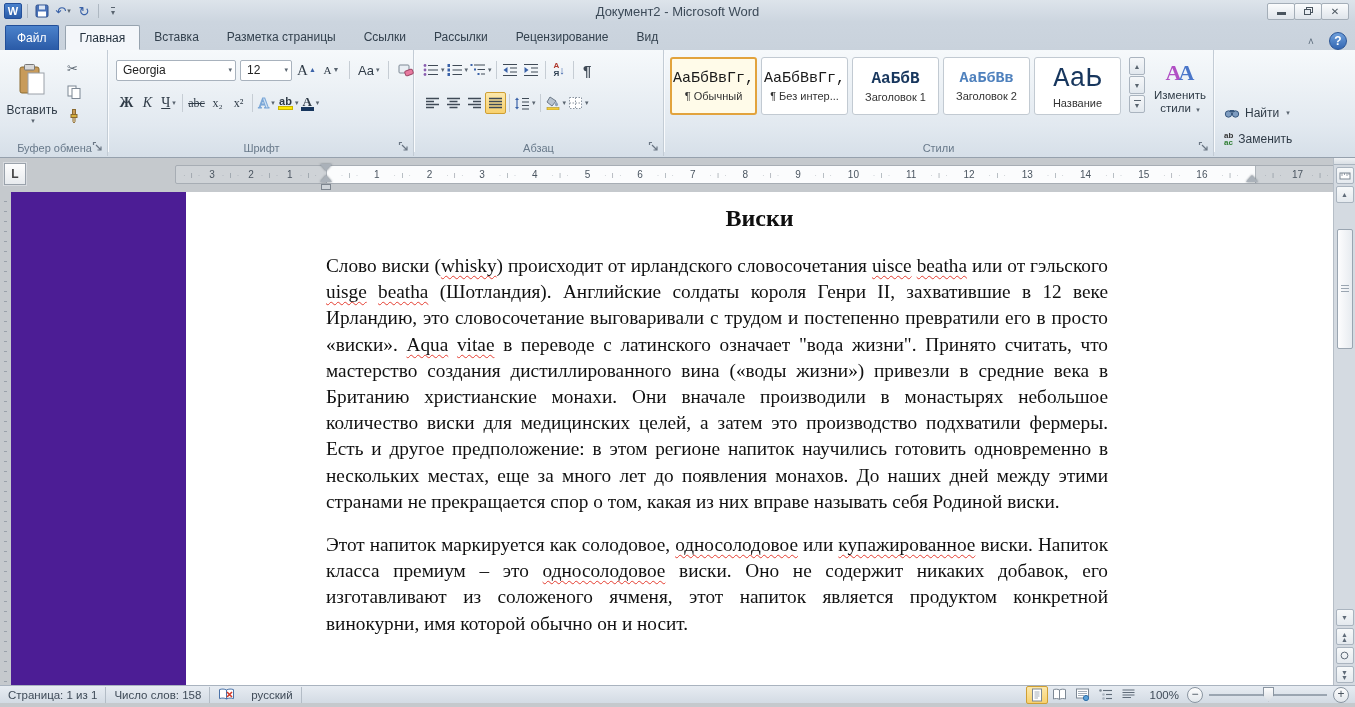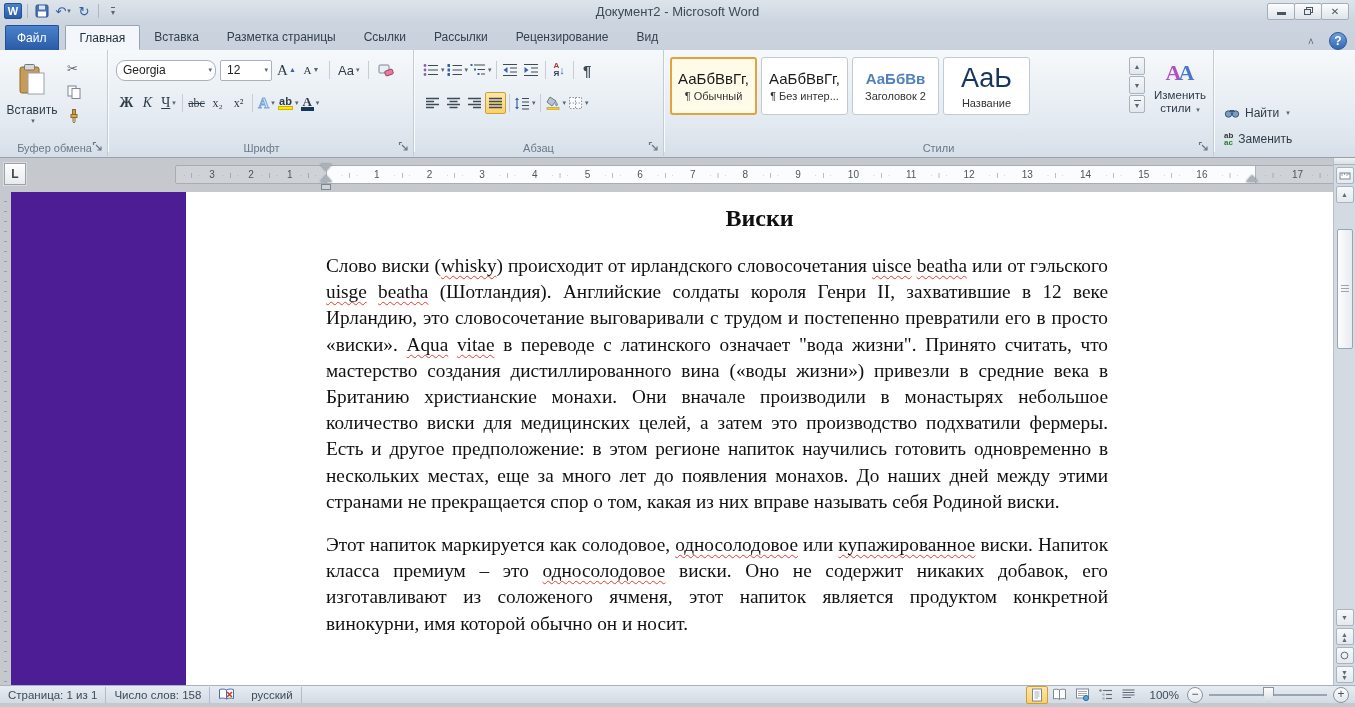--- a/index.html
+++ b/index.html
@@ -68,21 +68,21 @@
   .mini-col .ib { height:20px; width:26px; justify-content:flex-start; padding-left:2px; }
   .scissors { color:#5a6570; font-size:13px; }
 
   
   .grp-font { left:110px; width:304px; }
   .frow1 { position:absolute; left:6px; top:9px; display:flex; align-items:center; gap:4px; }
   .frow2 { position:absolute; left:6px; top:42px; display:flex; align-items:center; }
   .combo { display:flex; align-items:center; height:21px; background:#fff; border:1px solid #a8b2bd;
     border-radius:2px; padding:0 3px 0 6px; font-size:12px; color:#222; }
   .combo .dd { margin-left:auto; padding-left:4px; }
-  .combo.name { width:100px;border-radius:9px; }
+  .combo.name { width:120px; }
   .combo.size { width:52px; }
   .glyph-b { font-weight:bold; font-family:"Liberation Serif",serif; font-size:14px; }
   .glyph-i { font-style:italic; font-family:"Liberation Serif",serif; font-size:14px; }
   .glyph-u { text-decoration:underline; font-family:"Liberation Serif",serif; font-size:14px; }
   .glyph-s { text-decoration:line-through; font-family:Liberation Serif, serif; font-size:12px; }
   .glyph-sub,.glyph-sup { font-family:"Liberation Serif",serif; font-size:12px; }
   .grow-font,.shrink-font { font-family:"Liberation Serif",serif; }
   .tiny-arr { font-size:7px; color:#3a62a8; margin-left:1px; vertical-align:top; }
   .fx-a { font-family:"Liberation Serif",serif; font-size:15px; font-weight:bold; color:#cfe2f4;
     -webkit-text-stroke:1px #7ba7d7; }
@@ -101,21 +101,21 @@
   .sort-ic .az { display:flex; flex-direction:column; }
   .sort-ic .a { color:#b03a2e; } .sort-ic .z { color:#2c3e50; }
   .sort-ic .ar { color:#3a62a8; font-size:11px; }
 
   
   .grp-styles { left:664px; width:550px; }
   .sgallery { position:absolute; left:6px; top:7px; display:flex; gap:4px; }
   .sitem { width:87px; height:58px; background:#fff; border:1px solid #c2cad2; border-radius:3px;
     display:flex; flex-direction:column; align-items:center; justify-content:center; gap:3px; overflow:hidden; }
   .sitem.selected { border:2px solid #e2a33d; background:#fffbe9; }
-  .sprev { font-family:Liberation Sans, sans-serif; font-size:15px; color:#1a1a1a; white-space:nowrap; }
+  .sprev { font-family:Liberation Mono, monospace; font-size:15px; color:#1a1a1a; white-space:nowrap; }
   .sprev.h1 { color:#17365d; font-weight:bold; font-size:16px; }
   .sprev.h2 { color:#4f81bd; font-weight:bold; font-size:15px; }
   .sprev.title-style { color:#17365d; font-size:27px; }
   .sname { font-size:11px; color:#333; white-space:nowrap; }
   .scol { position:absolute; left:465px; top:7px; width:16px; display:flex; flex-direction:column; gap:1px; }
   .scol .sb { height:18px; background:linear-gradient(#f5f7f9,#e2e8ee); border:1px solid #aab4bf;
     border-radius:2px; font-size:7px; color:#5a6570; display:flex; align-items:center; justify-content:center; flex-direction:column; }
   .scol .sb .bar { width:7px; height:1px; background:#5a6570; margin-bottom:1px; }
   .chstyles { position:absolute; left:486px; top:7px; width:60px; height:82px; display:flex;
     flex-direction:column; align-items:center; padding-top:4px; }
@@ -497,20 +497,24 @@
       <div class="sgallery">
         <div class="sitem selected">
           <span class="sprev">АаБбВвГг,</span>
           <span class="sname">¶ Обычный</span>
         </div>
         <div class="sitem">
           <span class="sprev">АаБбВвГг,</span>
           <span class="sname">¶ Без интер...</span>
         </div>
         <div class="sitem">
+          <span class="sprev h1">АаБбВ</span>
+          <span class="sname">Заголовок 1</span>
+        </div>
+        <div class="sitem">
           <span class="sprev h2">АаБбВв</span>
           <span class="sname">Заголовок 2</span>
         </div>
         <div class="sitem">
           <span class="sprev title-style">АаЬ</span>
           <span class="sname">Название</span>
         </div>
       </div>
       <div class="scol">
         <span class="sb">

